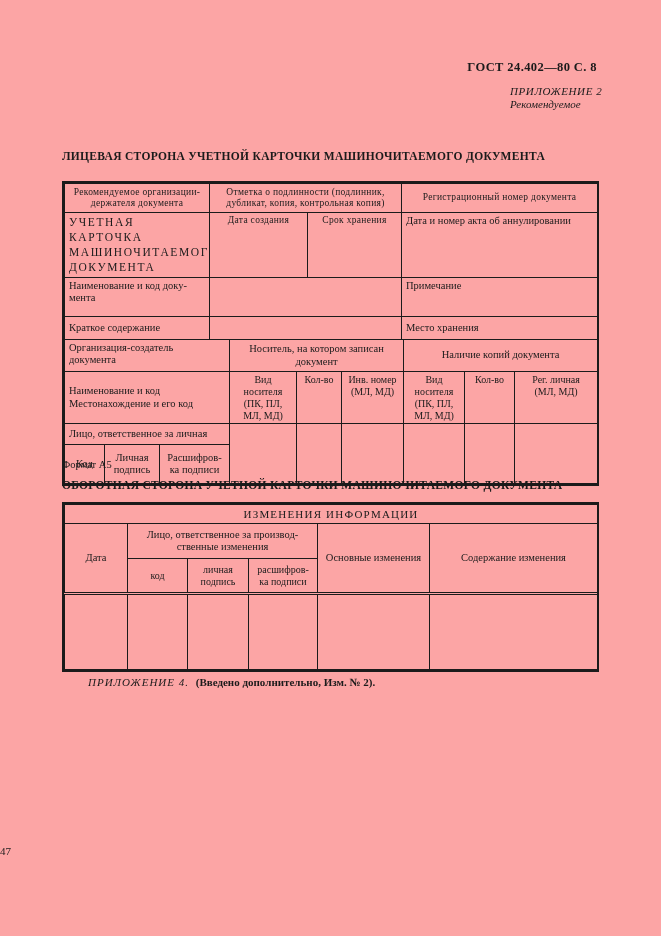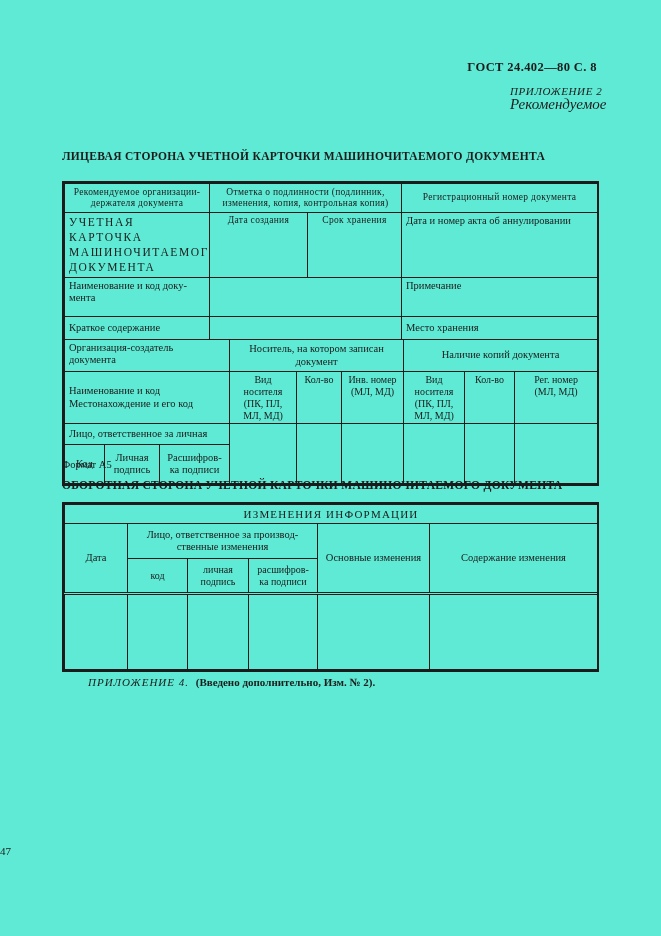--- a/index.html
+++ b/index.html
@@ -1,35 +1,35 @@
 <!DOCTYPE html>
 <html><head>
 <meta charset="utf-8">
 <style>
   html,body{margin:0;padding:0;}
   body{background:#e8e8e8;}
   .page{
     position:relative;
     width:661px;height:936px;
     margin:0 auto;
-    background:#5eead4;
+    background:#fca5a5;
     font-family:"Liberation Serif","DejaVu Serif",serif;
     color:#1b1b1b;
     overflow:hidden;
   }
   .doc-ref{
     position:absolute;top:60px;right:64px;
     font-size:12.5px;font-weight:bold;letter-spacing:.4px;
   }
   .appendix-block{
     position:absolute;top:85px;left:510px;
     font-style:italic;line-height:13px;
   }
   .appendix-label{font-size:11px;letter-spacing:.6px;}
-  .appendix-kind{font-size:15px;}
+  .appendix-kind{font-size:11px;}
   .section-title{
     position:absolute;left:62px;width:537px;
     text-align:left;font-weight:bold;font-size:11.5px;letter-spacing:.3px;
   }
   .t1-title{top:150px;}
   .t2-title{top:479px;}
   .tbl-wrap{
     position:absolute;left:62px;width:537px;
     border:2px solid #1b1b1b;box-sizing:border-box;
   }
@@ -86,21 +86,21 @@
           <col style="width:145px">
           <col style="width:98px">
           <col style="width:94px">
           <col style="width:196px">
         </colgroup>
       <tbody>
           <tr style="height:29px">
         <td class="c small">Рекомендуемое организации-
 держателя документа</td>
         <td class="c small" colspan="2">Отметка о подлинности (подлинник,
-изменения, копия, контрольная копия)</td>
+дубликат, копия, контрольная копия)</td>
         <td class="c small">Регистрационный номер документа</td>
       </tr>
       <tr style="height:47px">
         <td class="caps-card">УЧЕТНАЯ КАРТОЧКА МАШИНОЧИТАЕМОГО ДОКУМЕНТА</td>
         <td class="ct small">Дата создания</td>
         <td class="ct small">Срок хранения</td>
         <td class="tl f10-5">Дата и номер акта об аннулировании</td>
       </tr>
       <tr style="height:39px">
         <td class="tl f10-5">Наименование и код доку-
@@ -142,21 +142,21 @@
         <td class="ct">Вид носителя
 (ПК, ПЛ,
 МЛ, МД)</td>
         <td class="ct">Кол-во</td>
         <td class="ct">Инв. номер
 (МЛ, МД)</td>
         <td class="ct">Вид носителя
 (ПК, ПЛ,
 МЛ, МД)</td>
         <td class="ct">Кол-во</td>
-        <td class="ct">Рег. номер
+        <td class="ct">Рег. личная
 (МЛ, МД)</td>
       </tr>
       <tr style="height:21px">
         <td class="tm f10-5" colspan="3">Лицо, ответственное за личная</td>
         <td rowspan="2"></td>
         <td rowspan="2"></td>
         <td rowspan="2"></td>
         <td rowspan="2"></td>
         <td rowspan="2"></td>
         <td rowspan="2"></td>

